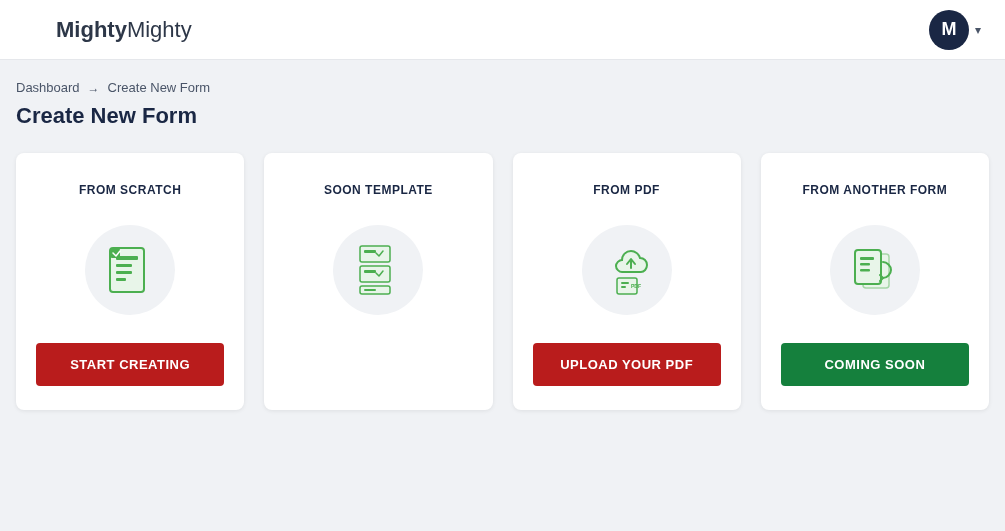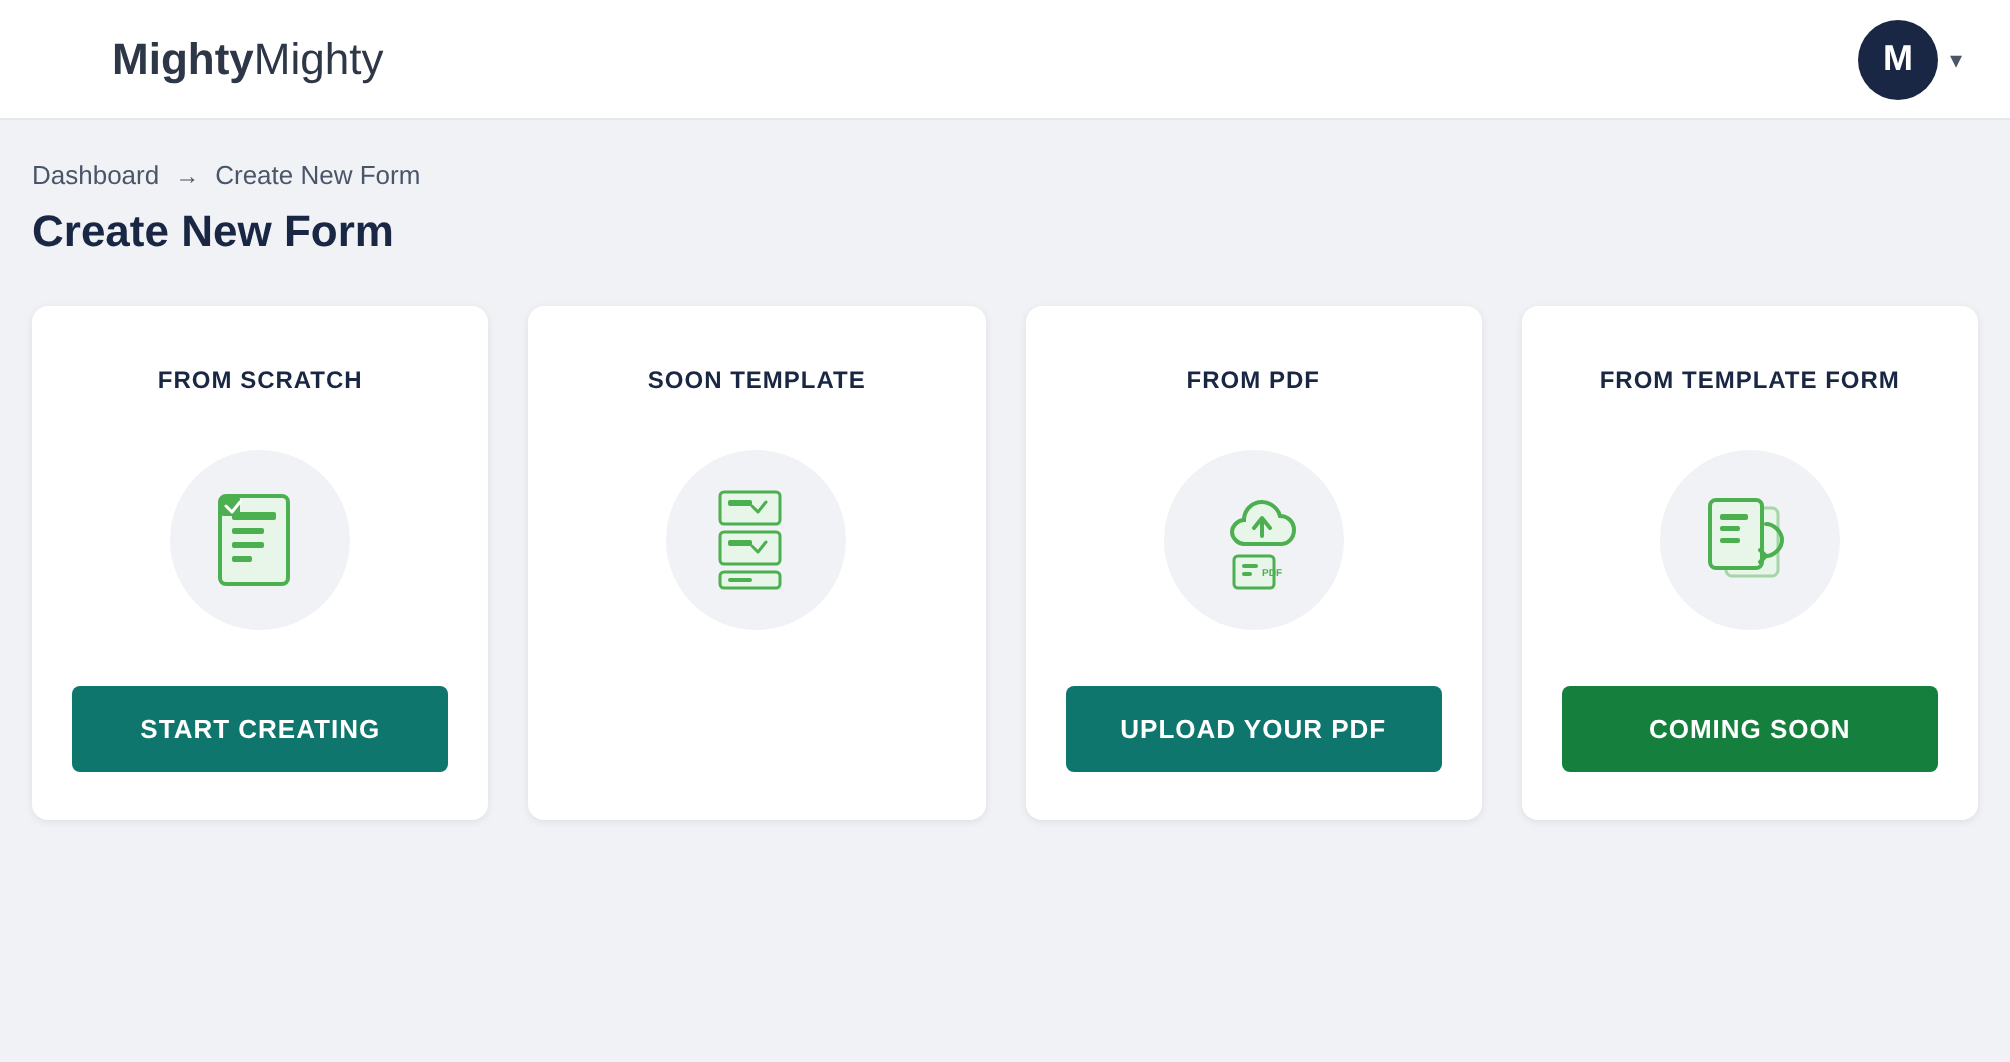--- a/index.html
+++ b/index.html
@@ -131,21 +131,21 @@
     .card-button {
       width: 100%;
       padding: 14px 10px;
       border: none;
       border-radius: 4px;
       font-size: 13px;
       font-weight: 700;
       letter-spacing: 0.5px;
       cursor: pointer;
       color: #ffffff;
-      background: #0f766e;
+      background: #b91c1c;
       text-transform: uppercase;
     }
     .card-button.disabled {
       background: #15803d;
       cursor: default;
     }
 
     
     .icon-scratch svg,
     .icon-template svg,
@@ -226,21 +226,21 @@
           <rect x="20" y="38" width="20" height="16" rx="2" fill="#e8f5e9" stroke="#4caf50" stroke-width="1.5"></rect>
           <rect x="24" y="42" width="8" height="2" rx="1" fill="#4caf50"></rect>
           <rect x="24" y="46" width="5" height="2" rx="1" fill="#4caf50"></rect>
           <text x="34" y="48" font-size="5" fill="#4caf50" font-weight="bold">PDF</text>
         </svg>
       </div>
       <button class="card-button">UPLOAD YOUR PDF</button>
     </div>
 
     <div class="card">
-      <div class="card-title">FROM TEMPLATE FORM</div>
+      <div class="card-title">FROM ANOTHER FORM</div>
       <div class="card-icon icon-another">
         <svg viewBox="0 0 60 60" fill="none" xmlns="http://www.w3.org/2000/svg">
 
           <rect x="18" y="14" width="26" height="34" rx="3" fill="#e8f5e9" stroke="#a5d6a7" stroke-width="1.5"></rect>
           <rect x="22" y="20" width="14" height="2.5" rx="1" fill="#a5d6a7"></rect>
           <rect x="22" y="26" width="10" height="2" rx="1" fill="#a5d6a7"></rect>
           <rect x="22" y="31" width="10" height="2" rx="1" fill="#a5d6a7"></rect>
 
           <rect x="10" y="10" width="26" height="34" rx="3" fill="#e8f5e9" stroke="#4caf50" stroke-width="2"></rect>
           <rect x="15" y="17" width="14" height="3" rx="1" fill="#4caf50"></rect>

